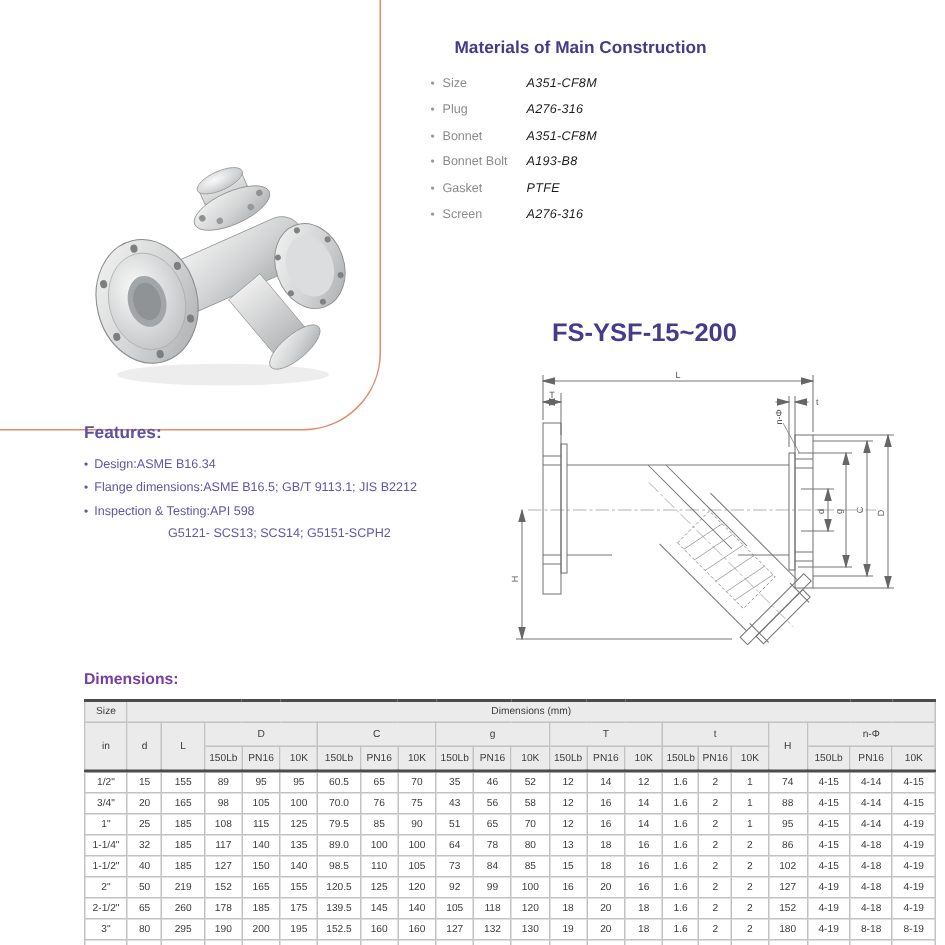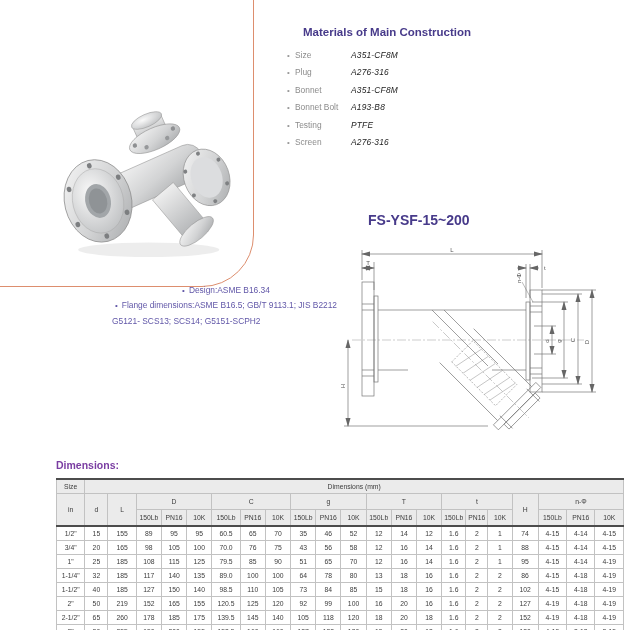--- a/index.html
+++ b/index.html
@@ -20,35 +20,35 @@
   #materials h3{
     margin:0 0 12px 0;font-size:11.5px;font-weight:bold;color:var(--indigo,#473a8a);padding-left:16px;
   }
   .mat-row{display:flex;align-items:baseline;height:17.4px;font-size:8.4px;}
   .mat-bullet{color:#9a9a9a;width:8px;font-size:8px;}
   .mat-label{color:#8c8c8c;width:56px;}
   .mat-value{color:#1c1c1c;font-style:italic;font-weight:400;letter-spacing:.2px;}
   
   #model-heading{
     position:absolute;left:368px;top:212px;margin:0;
-    font-size:14px;font-weight:bold;color:var(--indigo,#473a8a);
+    font-size:17px;font-weight:bold;color:var(--indigo,#473a8a);
   }
   
   #drawing{position:absolute;left:336px;top:244px;}
   #drawing text{font-family:"Liberation Sans",sans-serif;font-size:6px;fill:#555;}
   
   #features{position:absolute;left:56px;top:283px;width:340px;}
   #features h3{margin:0 0 7px 0;font-size:11.5px;font-weight:bold;color:var(--purple,#5e51a5);}
   #features ul{margin:0;padding:0;list-style:none;}
-  #features li{font-size:8.4px;line-height:14.4px;color:var(--purple-text,#6157a8);text-align:center;}
+  #features li{font-size:8.4px;line-height:14.4px;color:var(--purple-text,#6157a8);}
   #features li .fbullet{margin-right:4px;font-size:8px;}
   .feature-cont{font-size:8.4px;line-height:14.4px;color:var(--purple-text,#6157a8);padding-left:56px;}
   
   #dims-section{position:absolute;left:56px;top:443px;width:568px;}
-  #dims-section h3{margin:16px 0 7px 0;font-size:10.5px;font-weight:bold;color:var(--violet,#7a3da2);}
+  #dims-section h3{margin:4px 0 7px 0;font-size:10.5px;font-weight:bold;color:var(--violet,#7a3da2);}
   table.dims{
     border-collapse:collapse;table-layout:fixed;width:568px;
     font-size:6.8px;color:#3c3c3c;
     border-left:1px solid #c2c2c2;border-right:1px solid #c2c2c2;
     border-top:2px solid #4c4c4c;
   }
   table.dims th,table.dims td{
     border:1px solid #c2c2c2;padding:0;text-align:center;font-weight:400;
     overflow:hidden;white-space:nowrap;
   }
@@ -143,21 +143,21 @@
     <span class="mat-label">Bonnet</span>
     <span class="mat-value">A351-CF8M</span>
   </div>
   <div class="mat-row">
     <span class="mat-bullet">•</span>
     <span class="mat-label">Bonnet Bolt</span>
     <span class="mat-value">A193-B8</span>
   </div>
   <div class="mat-row">
     <span class="mat-bullet">•</span>
-    <span class="mat-label">Testing</span>
+    <span class="mat-label">Gasket</span>
     <span class="mat-value">PTFE</span>
   </div>
   <div class="mat-row">
     <span class="mat-bullet">•</span>
     <span class="mat-label">Screen</span>
     <span class="mat-value">A276-316</span>
   </div>
 </section>
 
 <h3 id="model-heading">FS-YSF-15~200</h3>
@@ -247,23 +247,25 @@
   <text x="208" y="26">t</text>
   <text x="185" y="34" font-size="5" transform="rotate(-90 185 34)" text-anchor="middle">n-Φ</text>
   <text x="9" y="142" transform="rotate(-90 9 142)" text-anchor="middle">H</text>
   <text x="213" y="97" transform="rotate(-90 213 97)" text-anchor="middle">d</text>
   <text x="225" y="97" transform="rotate(-90 225 97)" text-anchor="middle">g</text>
   <text x="239" y="96" transform="rotate(-90 239 96)" text-anchor="middle">C</text>
   <text x="253" y="98" transform="rotate(-90 253 98)" text-anchor="middle">D</text>
 </svg>
 
 <section id="features">
+  <h3>Features:</h3>
   <ul>
     <li><span class="fbullet">•</span><span>Design:ASME B16.34</span></li>
     <li><span class="fbullet">•</span><span>Flange dimensions:ASME B16.5; GB/T 9113.1; JIS B2212</span></li>
+    <li><span class="fbullet">•</span><span>Inspection &amp; Testing:API 598</span></li>
   </ul>
   <div class="feature-cont">G5121- SCS13; SCS14; G5151-SCPH2</div>
 </section>
 
 <section id="dims-section">
   <h3>Dimensions:</h3>
   <table class="dims">
     <colgroup>
       <col style="width:27px">
         <col style="width:22px">

